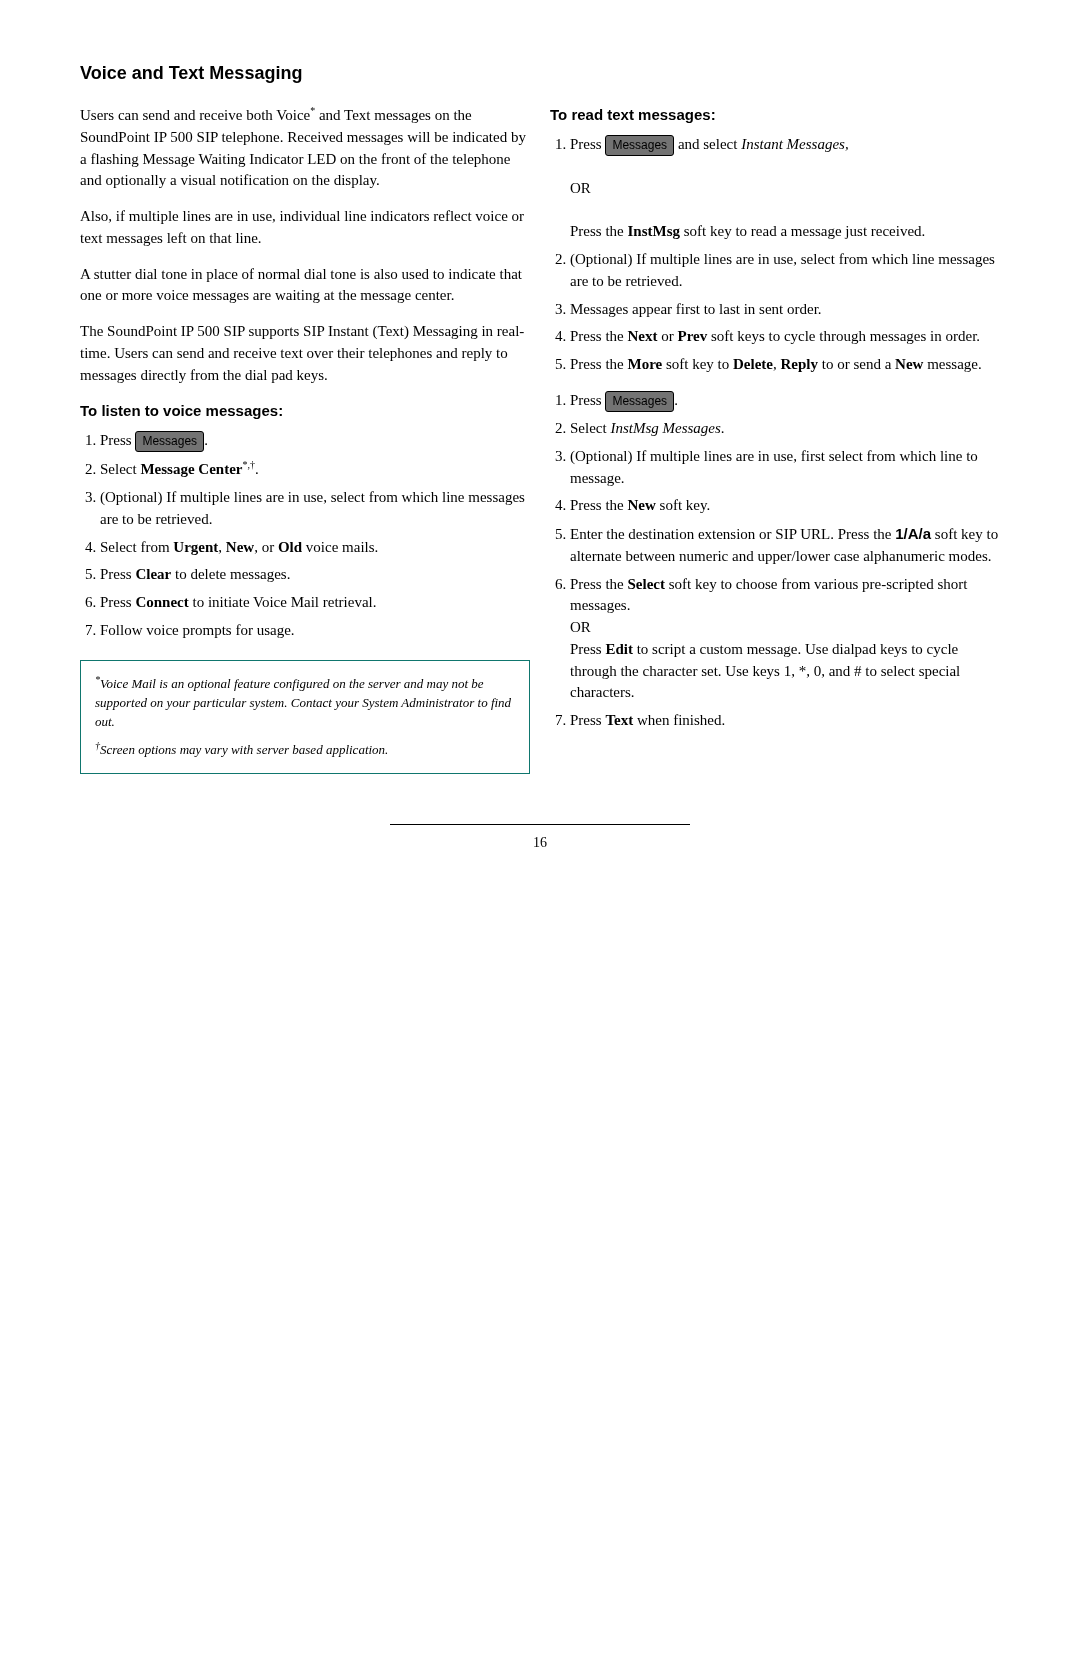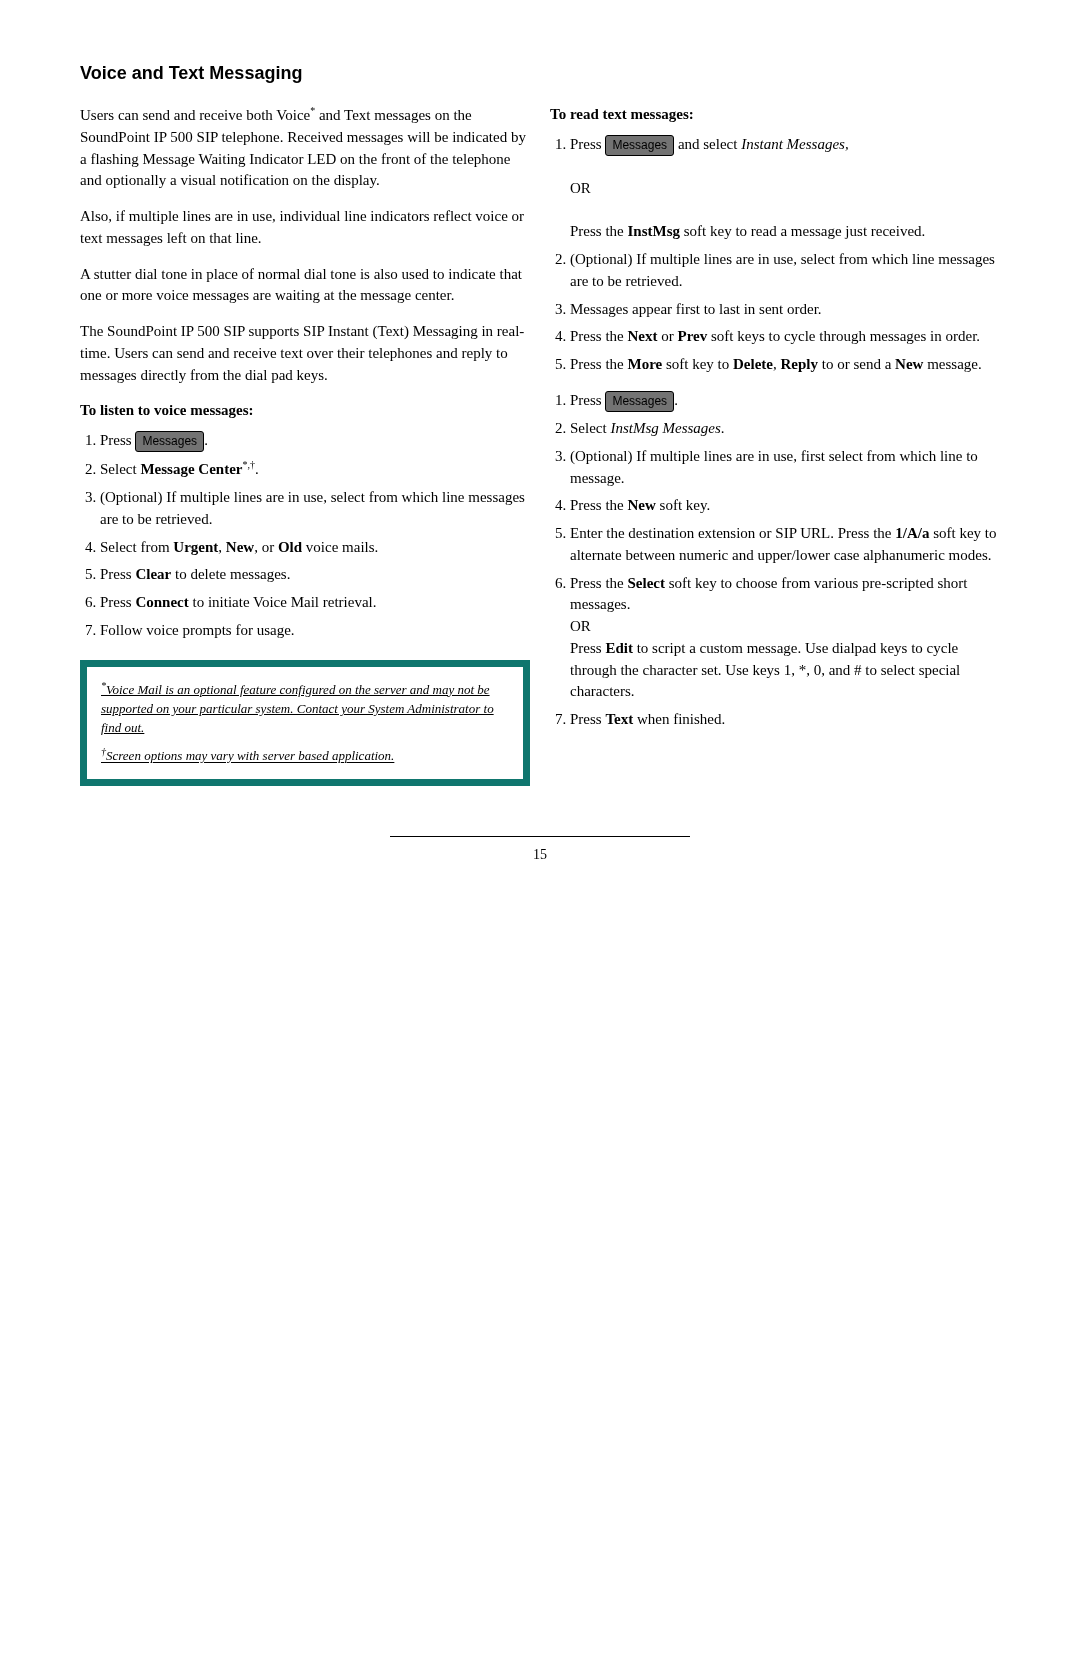--- a/index.html
+++ b/index.html
@@ -39,21 +39,21 @@
       flex: 1;
     }
 
     p {
       margin-bottom: 14px;
     }
 
     .section-heading {
       font-weight: bold;
       margin-bottom: 8px;
-      font-family: Liberation Serif, serif;
+      font-family: Liberation Sans, sans-serif;
       font-size: 15px;
     }
 
     ol {
       margin-left: 20px;
       margin-bottom: 14px;
     }
 
     ol li {
       margin-bottom: 6px;
@@ -72,25 +72,24 @@
 
     .bold {
       font-weight: bold;
     }
 
     .italic {
       font-style: italic;
     }
 
     .footnote-box {
-      border: 7px solid #0f766e;
+      border: 1px solid #0f766e;
       padding: 12px 14px;
       margin-top: 18px;
       font-size: 13px;
-      text-decoration: underline;
     }
 
     .footnote-box p {
       margin-bottom: 8px;
       font-style: italic;
     }
 
     .footnote-box p:last-child {
       margin-bottom: 0;
     }
@@ -105,21 +104,21 @@
       margin-left: auto;
       margin-right: auto;
     }
 
     .superscript {
       vertical-align: super;
       font-size: 10px;
     }
 
     .monospace {
-      font-family: Liberation Serif, serif;
+      font-family: Liberation Sans, sans-serif;
       font-weight: bold;
       margin-top: 32px;
     }
   </style>
 </head>
 <body>
 
 <div>
 
   <h1 class="page-title">Voice and Text Messaging</h1>
@@ -237,16 +236,16 @@
             Press <span class="bold">Text</span> when finished.
           </li>
         </ol>
       </div>
 
     </div>
 
   </div>
 
   <div class="page-footer">
-    <span>15</span>
+    <span>16</span>
   </div>
 
 </div>
 
 </body></html>

